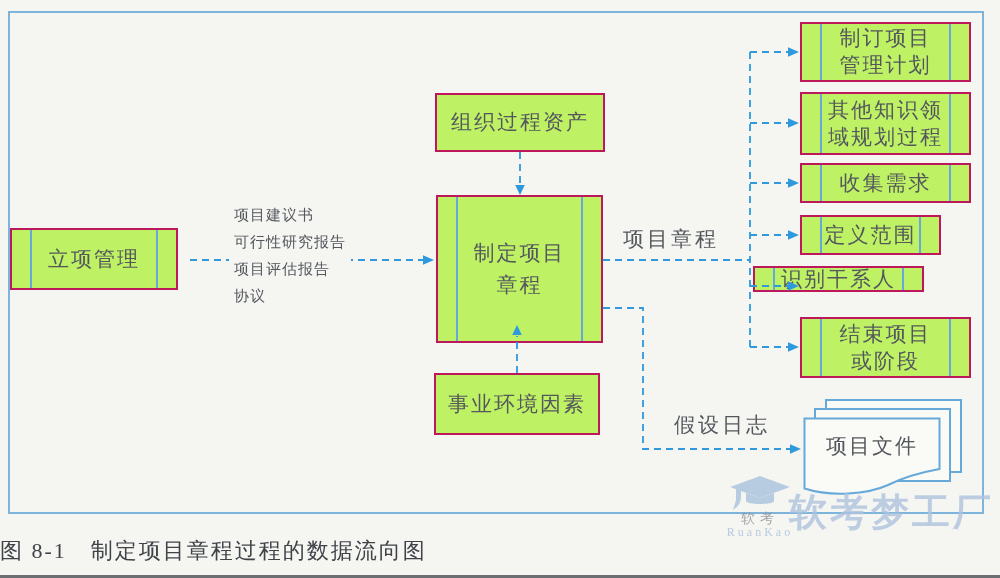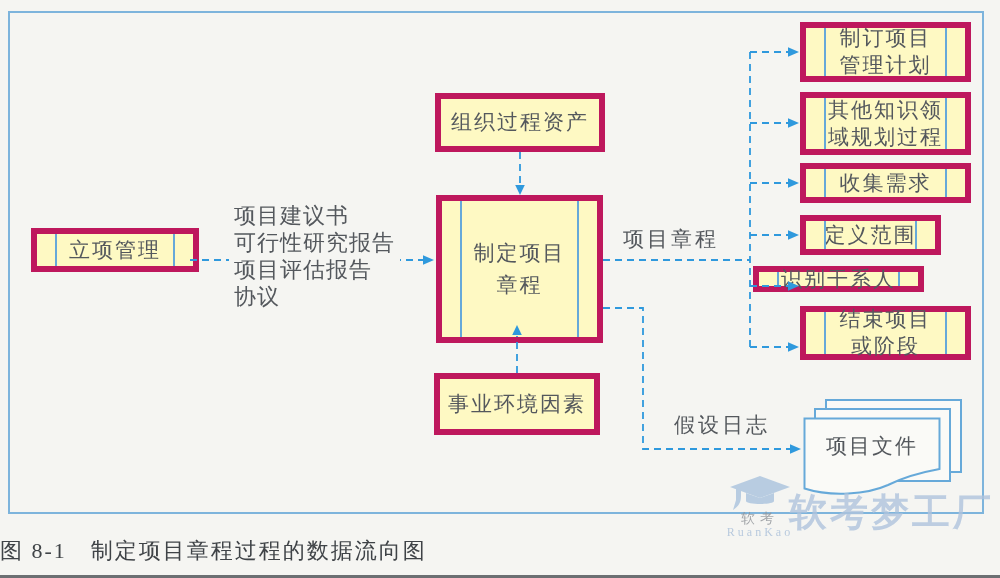--- a/index.html
+++ b/index.html
@@ -7,40 +7,40 @@
     width:1000px;height:578px;position:relative;overflow:hidden;
     background:#f5f5f2;
     font-family:"Liberation Serif","DejaVu Serif",serif;
     color:#54585d;
   }
   .frame{
     position:absolute;left:8px;top:11px;width:972px;height:499px;
     border:2px solid #7db4dc;z-index:1;background:transparent;
   }
   .box,.pbox{
-    position:absolute;border:6px solid #be185d;background:#fef9c3;
+    position:absolute;border:2px solid #be185d;background:#bef264;
     display:flex;align-items:center;justify-content:center;z-index:2;
     box-sizing:border-box;
   }
   .pbox::before,.pbox::after{
     content:"";position:absolute;top:0;bottom:0;width:0;
     border-left:2px solid #66a9d9;
   }
   .pbox::before{left:18px;}
   .pbox::after{right:18px;}
   .box-label{
     white-space:pre-line;text-align:center;font-size:21px;line-height:27px;
     letter-spacing:2px;color:#54585d;
   }
   .edge-label{
     position:absolute;font-size:21px;letter-spacing:3px;color:#54585d;z-index:6;
   }
   .input-label{
     position:absolute;left:229px;top:201px;z-index:6;background:#f5f5f2;
-    font-size:22px;line-height:27px;letter-spacing:1px;white-space:pre-line;
+    font-size:15px;line-height:27px;letter-spacing:1px;white-space:pre-line;
     padding:1px 5px;color:#54585d;
   }
   .sheet{
     position:absolute;width:137px;height:74px;background:#fafaf7;
     border:2px solid #66a9d9;box-sizing:border-box;
   }
   .sheet-back{left:825px;top:399px;z-index:2;}
   .sheet-mid{left:814px;top:408px;z-index:3;}
   .front-doc{position:absolute;left:803px;top:417px;z-index:4;}
   .doc-label-wrap{
@@ -66,21 +66,21 @@
   .bottom-strip{
     position:absolute;left:0;bottom:0;width:1000px;height:3px;
     background:#53575c;opacity:.85;z-index:8;
   }
 </style>
 </head>
 <body>
 
 <div class="frame"></div>
 
-<div class="pbox" style="left:31px;top:228px;width:168px;height:44px">
+<div class="pbox" style="left:10px;top:228px;width:168px;height:62px">
   <span class="box-label">立项管理</span>
 </div>
 
 <div class="input-label">项目建议书
 可行性研究报告
 项目评估报告
 协议</div>
 
 <div class="box" style="left:435px;top:93px;width:170px;height:59px">
   <span class="box-label">组织过程资产</span>
@@ -108,21 +108,21 @@
 </div>
 <div class="pbox" style="left:800px;top:163px;width:171px;height:40px">
   <span class="box-label">收集需求</span>
 </div>
 <div class="pbox" style="left:800px;top:215px;width:141px;height:40px">
   <span class="box-label">定义范围</span>
 </div>
 <div class="pbox" style="left:753px;top:266px;width:171px;height:26px">
   <span class="box-label">识别干系人</span>
 </div>
-<div class="pbox" style="left:800px;top:306px;width:171px;height:54px">
+<div class="pbox" style="left:800px;top:317px;width:171px;height:61px">
   <span class="box-label">结束项目
 或阶段</span>
 </div>
 
 <div class="sheet sheet-back"></div>
 <div class="sheet sheet-mid"></div>
 <svg class="front-doc" width="138" height="80" viewBox="0 0 138 80">
   <path d="M1.5,1.5 H136.5 V52 C120,55 101,60 85,68 C64,77.5 28,80 1.5,71.5 Z" fill="#fafaf7" stroke="#66a9d9" stroke-width="2"></path>
 </svg>
 <div class="doc-label-wrap">

